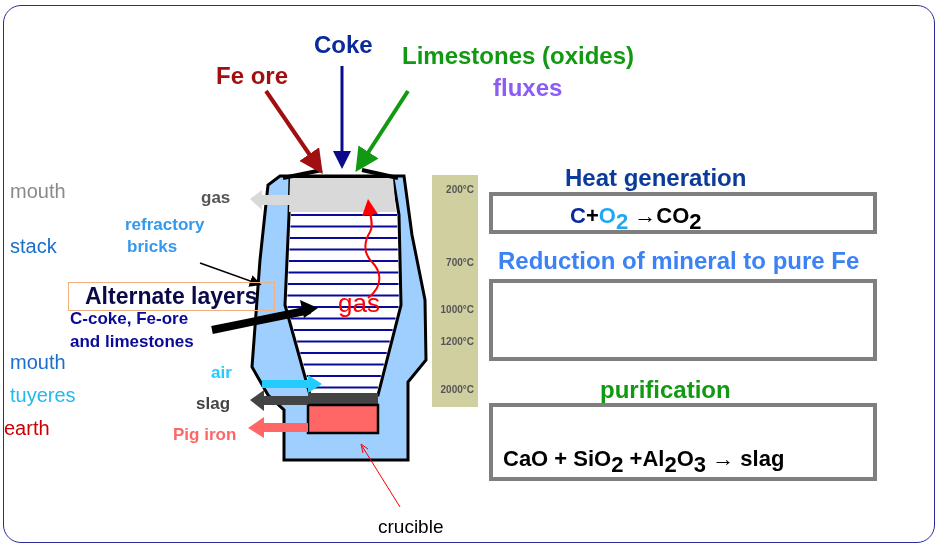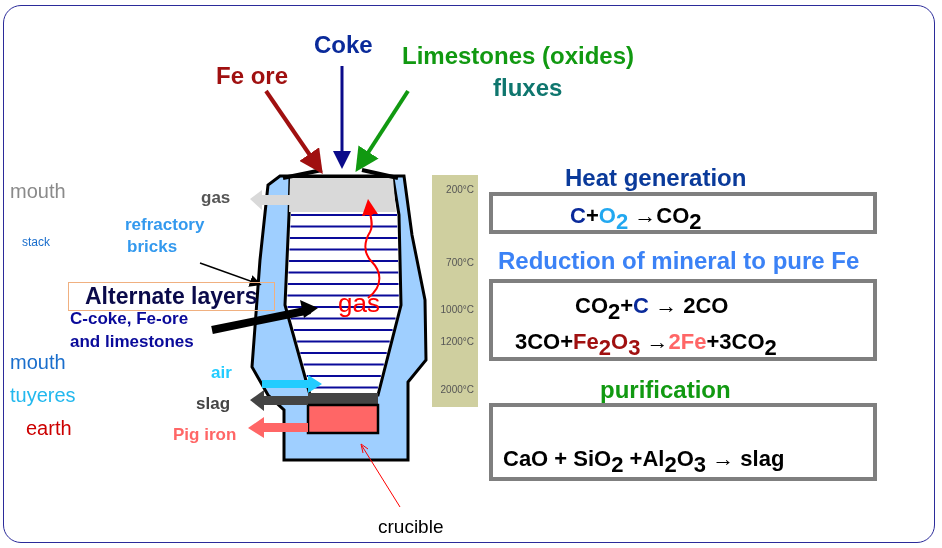--- a/index.html
+++ b/index.html
@@ -5,21 +5,21 @@
   html,body{margin:0;padding:0;background:#ffffff;}
   body{width:942px;height:548px;position:relative;overflow:hidden;font-family:"Liberation Sans",sans-serif;}
   .frame{position:absolute;left:3px;top:5px;width:932px;height:538px;border:1.5px solid #2b2b9a;border-radius:18px;box-sizing:border-box;}
   .t{position:absolute;white-space:nowrap;line-height:1;}
   .b{font-weight:bold;}
   svg{position:absolute;left:0;top:0;}
   .eqbox{position:absolute;border:4px solid #7f7f7f;background:#fff;box-sizing:border-box;}
   .eq{position:absolute;font-weight:bold;font-size:22px;color:#000;white-space:nowrap;line-height:1;}
   .eq sub{font-size:22px;vertical-align:-6px;line-height:0;}
   .tempbar{position:absolute;left:432px;top:175px;width:46px;height:232px;background:#cfcf9f;}
-  .temp{position:absolute;font-size:10px;color:#555;right:4px;line-height:1;}
+  .temp{position:absolute;font-size:10px;color:#555;right:4px;line-height:1;font-weight:bold;}
 </style>
 </head>
 <body>
 
 <div class="frame"></div>
 
 <svg width="942" height="548">
   <defs>
     <marker id="mRed" markerWidth="6" markerHeight="6" refX="3" refY="3" orient="auto" markerUnits="strokeWidth">
         <path d="M0,0 L6,3 L0,6 z" fill="#a01010"></path>
@@ -96,27 +96,27 @@
   <span class="temp" style="top:10px">200°C</span>
   <span class="temp" style="top:83px">700°C</span>
   <span class="temp" style="top:130px">1000°C</span>
   <span class="temp" style="top:162px">1200°C</span>
   <span class="temp" style="top:210px">2000°C</span>
 </div>
 
 <div class="t b" style="left:216px;top:64px;font-size:24px;color:#a01010">Fe ore</div>
 <div class="t b" style="left:314px;top:33px;font-size:24px;color:#0a2a9a">Coke</div>
 <div class="t b" style="left:402px;top:44px;font-size:24px;color:#119911">Limestones (oxides)</div>
-<div class="t b" style="left:493px;top:76px;font-size:24px;color:#0f766e">fluxes</div>
+<div class="t b" style="left:493px;top:76px;font-size:24px;color:#8b5cf6">fluxes</div>
 
 <div class="t" style="left:10px;top:181px;font-size:20px;color:#8a8a8a">mouth</div>
-<div class="t" style="left:22px;top:236px;font-size:12px;color:#1a6ecc">stack</div>
+<div class="t" style="left:10px;top:236px;font-size:20px;color:#1a6ecc">stack</div>
 <div class="t" style="left:10px;top:352px;font-size:20px;color:#1a6ecc">mouth</div>
 <div class="t" style="left:10px;top:385px;font-size:20px;color:#22b8ee">tuyeres</div>
-<div class="t" style="left:26px;top:418px;font-size:20px;color:#cc0000">earth</div>
+<div class="t" style="left:4px;top:418px;font-size:20px;color:#cc0000">earth</div>
 
 <div class="t b" style="left:201px;top:189px;font-size:17px;color:#555">gas</div>
 <div class="t b" style="left:125px;top:216px;font-size:17px;color:#3399ee">refractory</div>
 <div class="t b" style="left:127px;top:238px;font-size:17px;color:#3399ee">bricks</div>
 <div class="t b" style="left:68px;top:282px;font-size:23px;color:#0a0a4a;border:1px solid #f0b080;padding:2px 16px">Alternate layers</div>
 <div class="t b" style="left:70px;top:310px;font-size:17px;color:#0a0a9a">C-coke,  Fe-ore</div>
 <div class="t b" style="left:70px;top:333px;font-size:17px;color:#0a0a9a">and limestones</div>
 <div class="t" style="left:338px;top:290px;font-size:26px;color:#ff0000">gas</div>
 <div class="t b" style="left:211px;top:364px;font-size:17px;color:#22ccff">air</div>
 <div class="t b" style="left:196px;top:395px;font-size:17px;color:#444">slag</div>
@@ -125,26 +125,20 @@
 
 <div class="t b" style="left:565px;top:166px;font-size:24px;color:#0a3a9a">Heat generation</div>
 <div class="eqbox" style="left:489px;top:192px;width:388px;height:42px">
   <div class="eq" style="left:77px;top:9px">
     <span style="color:#0a2a9a">C</span><span>+</span><span style="color:#22a8f0">O</span><sub style="color:#22a8f0">2</sub> <span>→</span><span>CO</span><sub>2</sub>
   </div>
 </div>
 
 <div class="t b" style="left:498px;top:249px;font-size:24px;color:#3b82f6">Reduction of mineral to pure Fe</div>
 <div class="eqbox" style="left:489px;top:279px;width:388px;height:82px">
-  <div class="eq" style="left:82px;top:12px">
-    <span>CO</span><sub>2</sub><span>+</span><span style="color:#0a2a9a">C</span> <span>→</span><span> 2CO</span>
-  </div>
-  <div class="eq" style="left:22px;top:48px">
-    <span>3CO+</span><span style="color:#a01010">Fe</span><sub style="color:#a01010">2</sub><span style="color:#a01010">O</span><sub style="color:#a01010">3</sub> <span>→</span><span style="color:#ff6666">2Fe</span><span>+3CO</span><sub>2</sub>
-  </div>
 </div>
 
 <div class="t b" style="left:600px;top:378px;font-size:24px;color:#119911">purification</div>
 <div class="eqbox" style="left:489px;top:403px;width:388px;height:78px">
   <div class="eq" style="left:10px;top:41px">
     <span>CaO + SiO</span><sub>2</sub><span> +Al</span><sub>2</sub><span>O</span><sub>3</sub><span> → </span><span>slag</span>
   </div>
 </div>
 
 </body></html>

